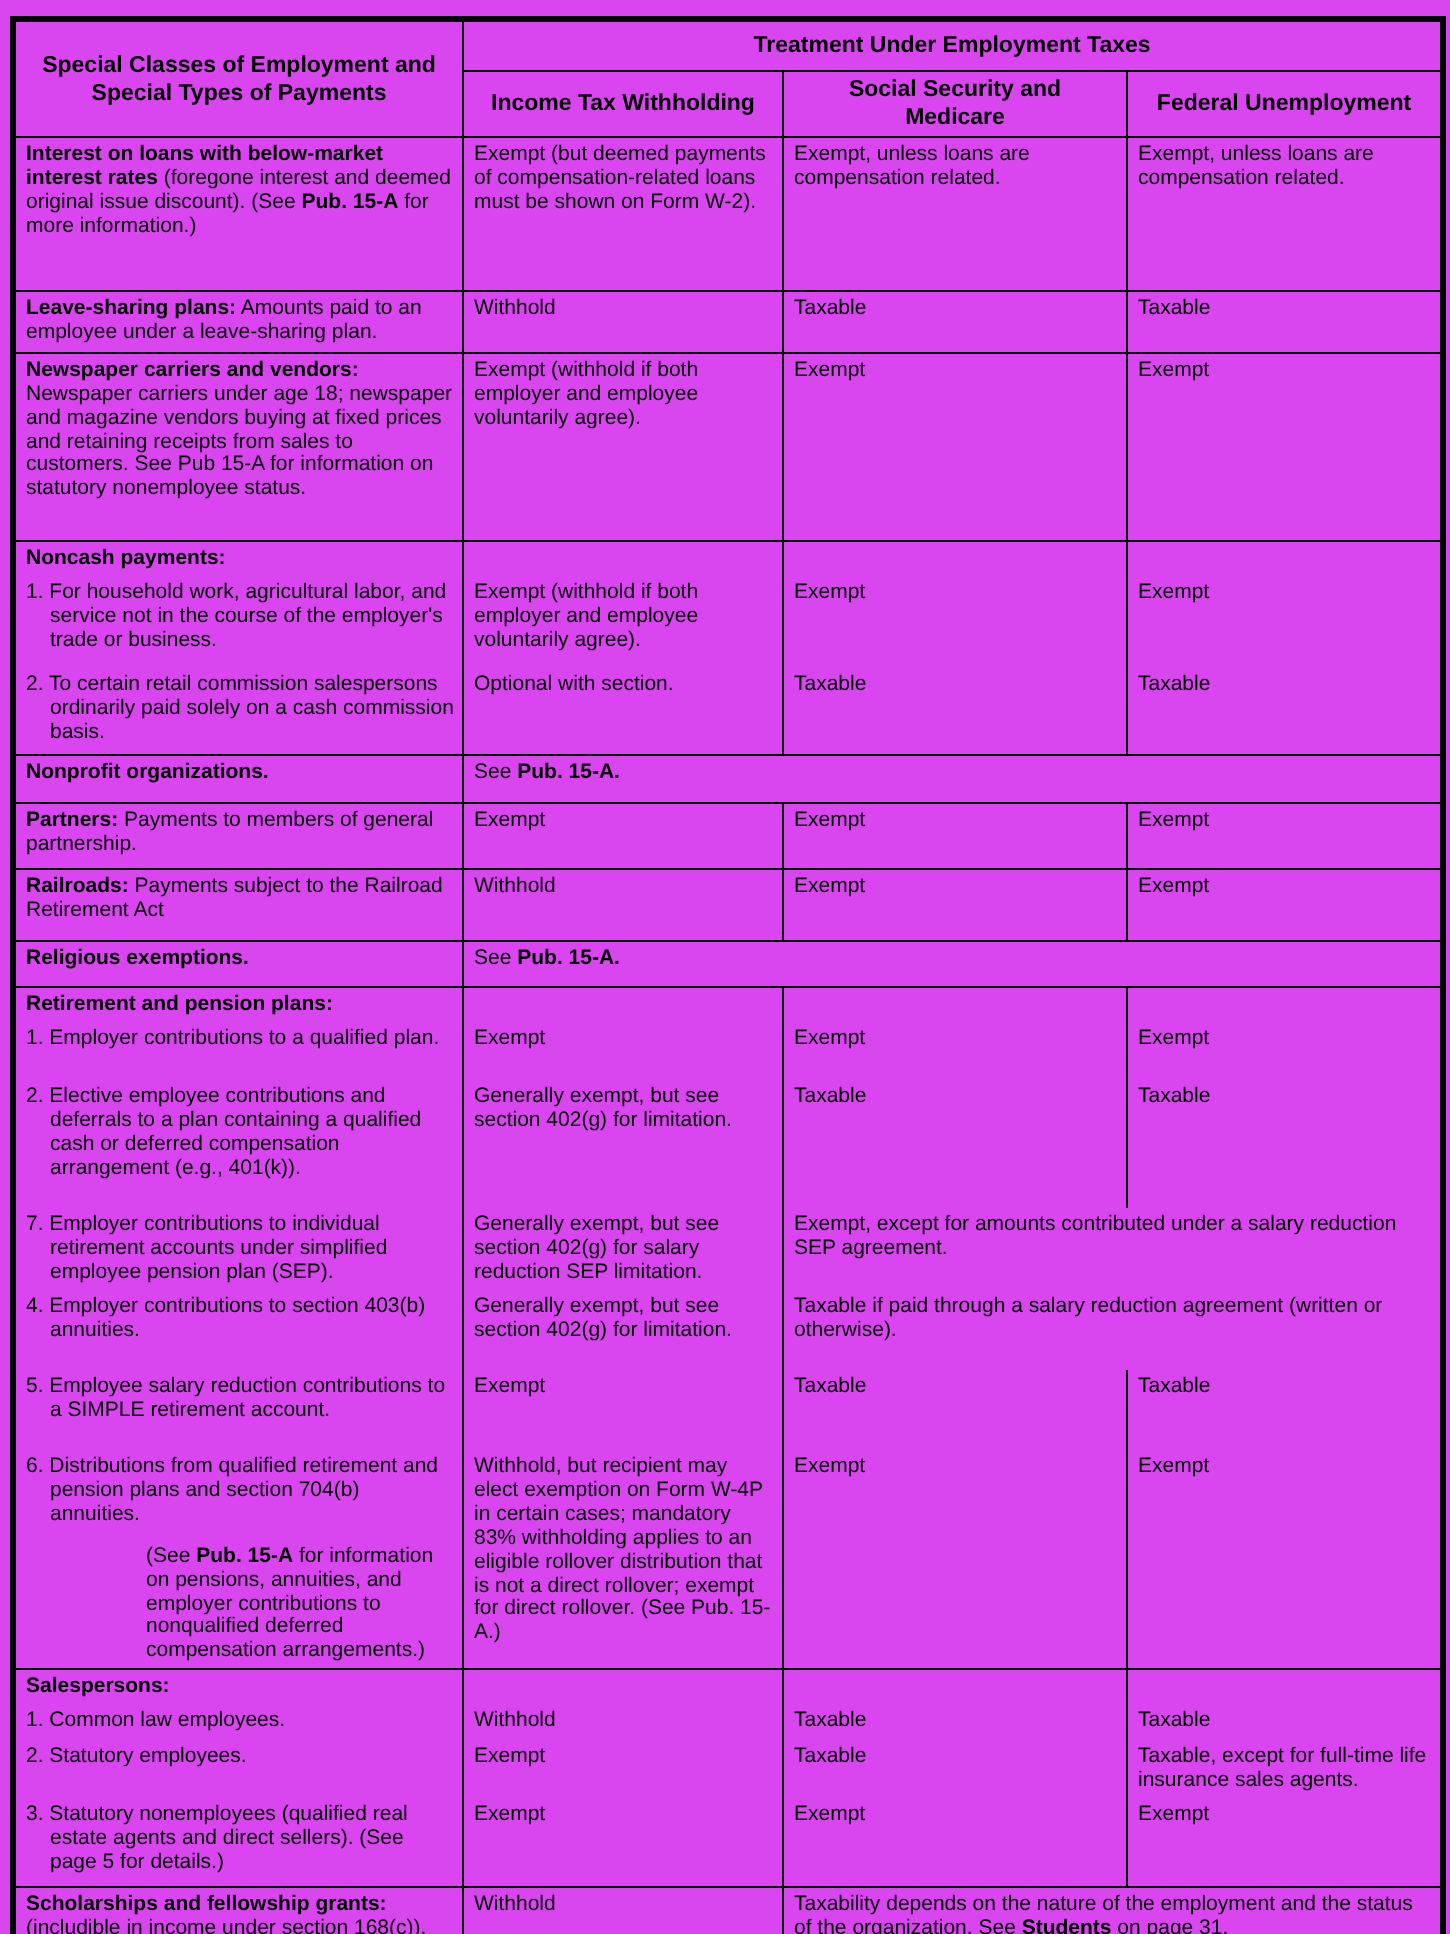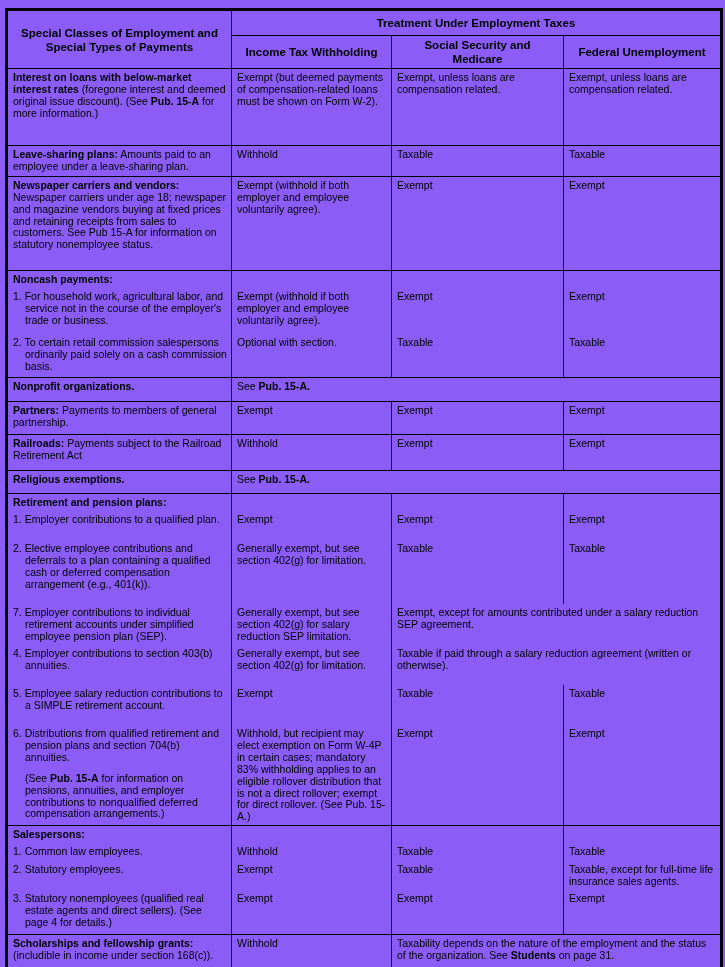--- a/index.html
+++ b/index.html
@@ -1,28 +1,28 @@
 <!DOCTYPE html>
 <html><head>
 <meta charset="utf-8">
 <style>
   html,body{margin:0;padding:0;background:#fff;color:#000;
     font-family:"Liberation Sans","DejaVu Sans",sans-serif;}
-  .page{width:725px;height:967px;box-sizing:border-box;padding:8px 5px;background:#8b5cf6;}
+  .page{width:725px;height:967px;box-sizing:border-box;padding:8px 5px;background:#d946ef;}
   table{border-collapse:collapse;table-layout:fixed;width:715px;border:3px solid #000;}
   col.c0{width:225px}col.c1{width:160px}col.c2{width:172px}col.c3{width:158px}
   th,td{border-left:1px solid #000;border-top:1px solid #000;
     vertical-align:top;text-align:left;padding:3px 4px 2px 5px;
     font-size:10.5px;line-height:1.13;font-weight:normal;overflow:hidden;word-wrap:break-word;}
   th{font-weight:bold;text-align:center;vertical-align:middle;
     font-size:11.5px;line-height:1.22;padding:2px 3px;}
   tr.cont td{border-top:none;}
   .b{font-weight:bold;}
   .blk{display:block;}
-  .para{margin-top:9px;text-indent:0;}
+  .para{margin-top:9px;text-indent:0;margin-left:48px;}
   td.num{padding-left:17px;text-indent:-12px;}
 </style>
 </head>
 <body>
 
 <div class="page">
   <table>
     <colgroup>
         <col class="c0">
         <col class="c1">
@@ -164,21 +164,21 @@
       <td><span>Taxable</span></td>
       <td><span>Taxable</span></td>
     </tr>
     <tr class="cont" style="height:29px">
       <td class="num"><span>2. Statutory employees.</span></td>
       <td><span>Exempt</span></td>
       <td><span>Taxable</span></td>
       <td><span>Taxable, except for full-time life insurance sales agents.</span></td>
     </tr>
     <tr class="cont" style="height:45px">
-      <td class="num"><span>3. Statutory nonemployees (qualified real estate agents and direct sellers). (See page 4 for details.)</span></td>
+      <td class="num"><span>3. Statutory nonemployees (qualified real estate agents and direct sellers). (See page 5 for details.)</span></td>
       <td><span>Exempt</span></td>
       <td><span>Exempt</span></td>
       <td><span>Exempt</span></td>
     </tr>
 
     <tr style="height:43px">
       <td><span class="b blk">Scholarships and fellowship grants:</span><span>(includible in income under section 168(c)).</span></td>
       <td><span>Withhold</span></td>
       <td colspan="2"><span>Taxability depends on the nature of the employment and the status of the organization. See </span><span class="b">Students</span><span> on page 31.</span></td>
     </tr>

